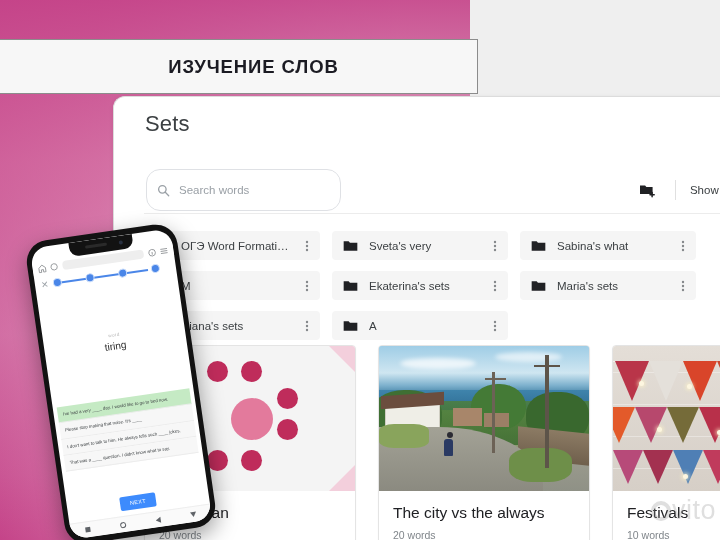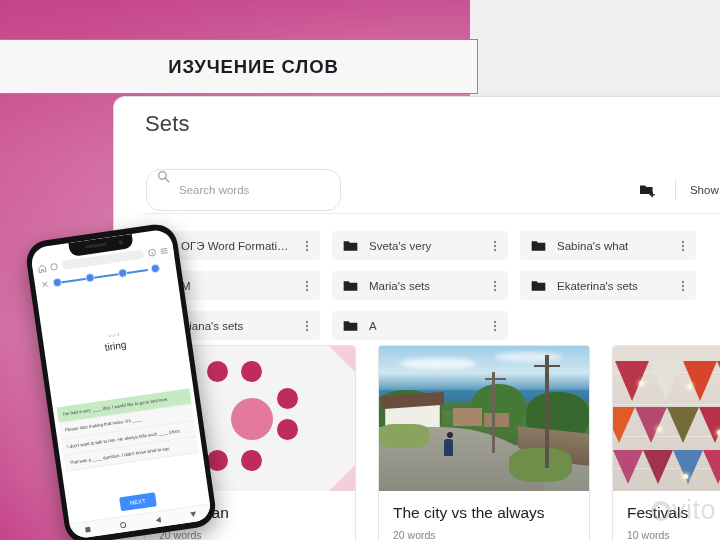--- a/index.html
+++ b/index.html
@@ -68,21 +68,21 @@
   
   .toolbar {
     position: absolute; left: 0; top: 70px; width: 100%; height: 46px;
     display: flex; align-items: center;
   }
   .search-box {
     margin-left: 32px;
     width: 195px; height: 42px;
     border: 1px solid #dfe1e5;
     border-radius: 14px;
-    display: flex; 
+    display: flex; align-items: center;
     padding: 0 10px;
     background: #fff;
   }
   .search-icon { width: 13px; height: 13px; flex: none; }
   .search-icon circle, .search-icon line { stroke: #9aa0a6; fill: none; stroke-width: 1.6; }
   .search-input {
     border: none; outline: none;
     font-family: "Liberation Sans", sans-serif;
     font-size: 11.5px; color: #5f6368;
     margin-left: 9px; width: 150px;
@@ -367,32 +367,32 @@
           <circle cx="6" cy="3" r="1.2" fill="#5f6368"></circle>
           <circle cx="6" cy="7" r="1.2" fill="#5f6368"></circle>
           <circle cx="6" cy="11" r="1.2" fill="#5f6368"></circle>
         </svg>
       </div>
 
       <div class="chip">
         <svg class="folder-icon" viewBox="0 0 16 13">
           <path d="M0.6 1.3h5.4l1.4 1.7h8v8.7h-14.8z" fill="#202124"></path>
         </svg>
+        <span class="chip-label">Ekaterina's sets</span>
+        <svg class="kebab" viewBox="0 0 12 14">
+          <circle cx="6" cy="3" r="1.2" fill="#5f6368"></circle>
+          <circle cx="6" cy="7" r="1.2" fill="#5f6368"></circle>
+          <circle cx="6" cy="11" r="1.2" fill="#5f6368"></circle>
+        </svg>
+      </div>
+      <div class="chip">
+        <svg class="folder-icon" viewBox="0 0 16 13">
+          <path d="M0.6 1.3h5.4l1.4 1.7h8v8.7h-14.8z" fill="#202124"></path>
+        </svg>
         <span class="chip-label">Maria's sets</span>
-        <svg class="kebab" viewBox="0 0 12 14">
-          <circle cx="6" cy="3" r="1.2" fill="#5f6368"></circle>
-          <circle cx="6" cy="7" r="1.2" fill="#5f6368"></circle>
-          <circle cx="6" cy="11" r="1.2" fill="#5f6368"></circle>
-        </svg>
-      </div>
-      <div class="chip">
-        <svg class="folder-icon" viewBox="0 0 16 13">
-          <path d="M0.6 1.3h5.4l1.4 1.7h8v8.7h-14.8z" fill="#202124"></path>
-        </svg>
-        <span class="chip-label">Ekaterina's sets</span>
         <svg class="kebab" viewBox="0 0 12 14">
           <circle cx="6" cy="3" r="1.2" fill="#5f6368"></circle>
           <circle cx="6" cy="7" r="1.2" fill="#5f6368"></circle>
           <circle cx="6" cy="11" r="1.2" fill="#5f6368"></circle>
         </svg>
       </div>
       <div class="chip">
         <svg class="folder-icon" viewBox="0 0 16 13">
           <path d="M0.6 1.3h5.4l1.4 1.7h8v8.7h-14.8z" fill="#202124"></path>
         </svg>

